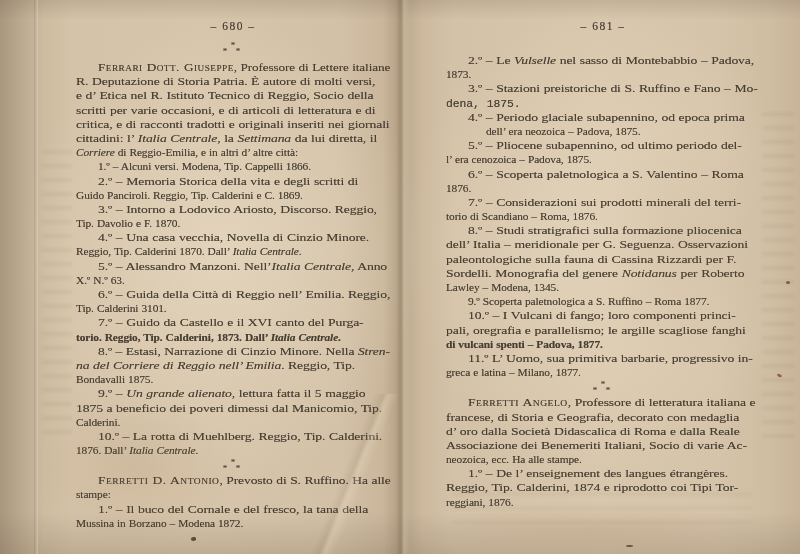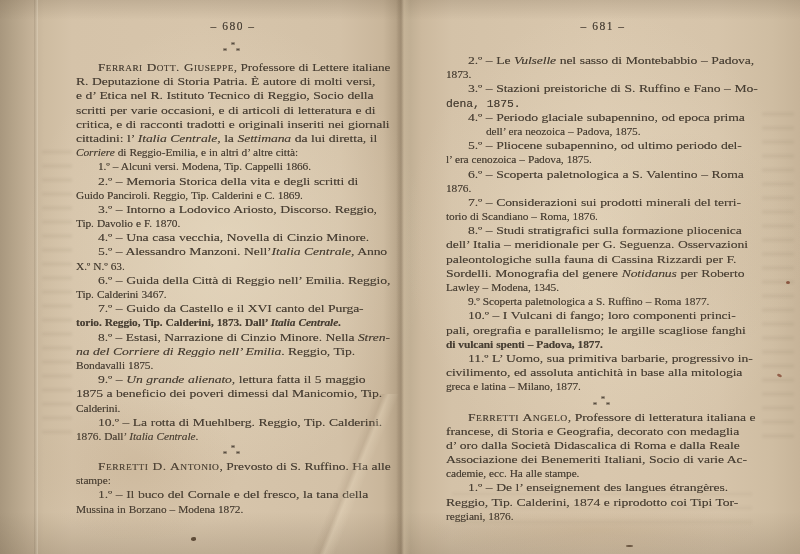--- a/index.html
+++ b/index.html
@@ -88,28 +88,29 @@
         <div class="para">
           <div class="pline ind"><span class="inner" style="transform: scaleX(1.2);"><span>2.º – Memoria Storica della vita e degli scritti di</span></span></div>
           <div class="pline fin"><span class="inner" style="transform: scaleX(1);"><span>Guido Panciroli. Reggio, Tip. Calderini e C. 1869.</span></span></div>
         </div>
         <div class="para">
           <div class="pline ind"><span class="inner" style="transform: scaleX(1.2);"><span>3.º – Intorno a Lodovico Ariosto, Discorso. Reggio,</span></span></div>
           <div class="pline fin"><span class="inner" style="transform: scaleX(1);"><span>Tip. Davolio e F. 1870.</span></span></div>
         </div>
         <div class="para">
           <div class="pline ind"><span class="inner" style="transform: scaleX(1.2);"><span>4.º – Una casa vecchia, Novella di Cinzio Minore.</span></span></div>
+          <div class="pline fin"><span class="inner" style="transform: scaleX(1);"><span>Reggio, Tip. Calderini 1870. Dall’ </span><span class="it">Italia Centrale</span><span>.</span></span></div>
         </div>
         <div class="para">
           <div class="pline ind"><span class="inner" style="transform: scaleX(1.2);"><span>5.º – Alessandro Manzoni. Nell’</span><span class="it">Italia Centrale</span><span>, Anno</span></span></div>
           <div class="pline fin"><span class="inner" style="transform: scaleX(1);"><span>X.º N.º 63.</span></span></div>
         </div>
         <div class="para">
           <div class="pline ind"><span class="inner" style="transform: scaleX(1.2);"><span>6.º – Guida della Città di Reggio nell’ Emilia. Reggio,</span></span></div>
-          <div class="pline fin"><span class="inner" style="transform: scaleX(1);"><span>Tip. Calderini 3467.</span></span></div>
+          <div class="pline fin"><span class="inner" style="transform: scaleX(1);"><span>Tip. Calderini 3101.</span></span></div>
         </div>
         <div class="para">
           <div class="pline ind"><span class="inner" style="transform: scaleX(1.2);"><span>7.º – Guido da Castello e il XVI canto del Purga-</span></span></div>
           <div class="pline fin"><span class="inner" style="transform: scaleX(1); font-weight: bold;"><span>torio. Reggio, Tip. Calderini, 1873. Dall’ </span><span class="it">Italia Centrale</span><span>.</span></span></div>
         </div>
         <div class="para">
           <div class="pline ind"><span class="inner" style="transform: scaleX(1.18699);"><span>8.º – Estasi, Narrazione di Cinzio Minore. Nella </span><span class="it">Stren-</span></span></div>
           <div class="pline"><span class="inner" style="transform: scaleX(1.2);"><span class="it">na del Corriere di Reggio nell’ Emilia</span><span>. Reggio, Tip.</span></span></div>
           <div class="pline fin"><span class="inner" style="transform: scaleX(1);"><span>Bondavalli 1875.</span></span></div>
         </div>
@@ -174,33 +175,32 @@
         <div class="para">
           <div class="pline ind fin"><span class="inner" style="transform: scaleX(1);"><span>9.º Scoperta paletnologica a S. Ruffino – Roma 1877.</span></span></div>
         </div>
         <div class="para">
           <div class="pline ind"><span class="inner" style="transform: scaleX(1.2);"><span>10.º – I Vulcani di fango; loro componenti princi-</span></span></div>
           <div class="pline"><span class="inner" style="transform: scaleX(1.2);"><span>pali, oregrafia e parallelismo; le argille scagliose fanghi</span></span></div>
           <div class="pline fin"><span class="inner" style="transform: scaleX(1); font-weight: bold;"><span>di vulcani spenti – Padova, 1877.</span></span></div>
         </div>
         <div class="para">
           <div class="pline ind"><span class="inner" style="transform: scaleX(1.2);"><span>11.º L’ Uomo, sua primitiva barbarie, progressivo in-</span></span></div>
-          <div class="pline"><span class="inner" style="transform: scaleX(1.2);"><span>civilimento, ed assoluta antichità in base alla mitologia</span></span></div>
           <div class="pline fin"><span class="inner" style="transform: scaleX(1);"><span>greca e latina – Milano, 1877.</span></span></div>
         </div>
         <div class="ast">
           <div class="r1">*</div>
           <div class="r2">* *</div>
         </div>
         <div class="para">
           <div class="pline ind"><span class="inner" style="transform: scaleX(1.2);"><span class="sc">Ferretti Angelo</span><span>, Professore di letteratura italiana e</span></span></div>
           <div class="pline"><span class="inner" style="transform: scaleX(1.2);"><span>francese, di Storia e Geografia, decorato con medaglia</span></span></div>
           <div class="pline"><span class="inner" style="transform: scaleX(1.2);"><span>d’ oro dalla Società Didascalica di Roma e dalla Reale</span></span></div>
           <div class="pline"><span class="inner" style="transform: scaleX(1.2);"><span>Associazione dei Benemeriti Italiani, Socio di varie Ac-</span></span></div>
-          <div class="pline fin"><span class="inner" style="transform: scaleX(1);"><span>cademie, ecc. Ha alle stampe.</span></span></div>
+          <div class="pline fin"><span class="inner" style="transform: scaleX(1);"><span>neozoica, ecc. Ha alle stampe.</span></span></div>
         </div>
         <div class="para">
           <div class="pline ind"><span class="inner" style="transform: scaleX(1.2);"><span>1.º – De l’ enseignement des langues étrangères.</span></span></div>
           <div class="pline"><span class="inner" style="transform: scaleX(1.2);"><span>Reggio, Tip. Calderini, 1874 e riprodotto coi Tipi Tor-</span></span></div>
           <div class="pline fin"><span class="inner" style="transform: scaleX(1);"><span>reggiani, 1876.</span></span></div>
         </div>
       </div>
   </div>
 
   <div class="gutter"></div>

